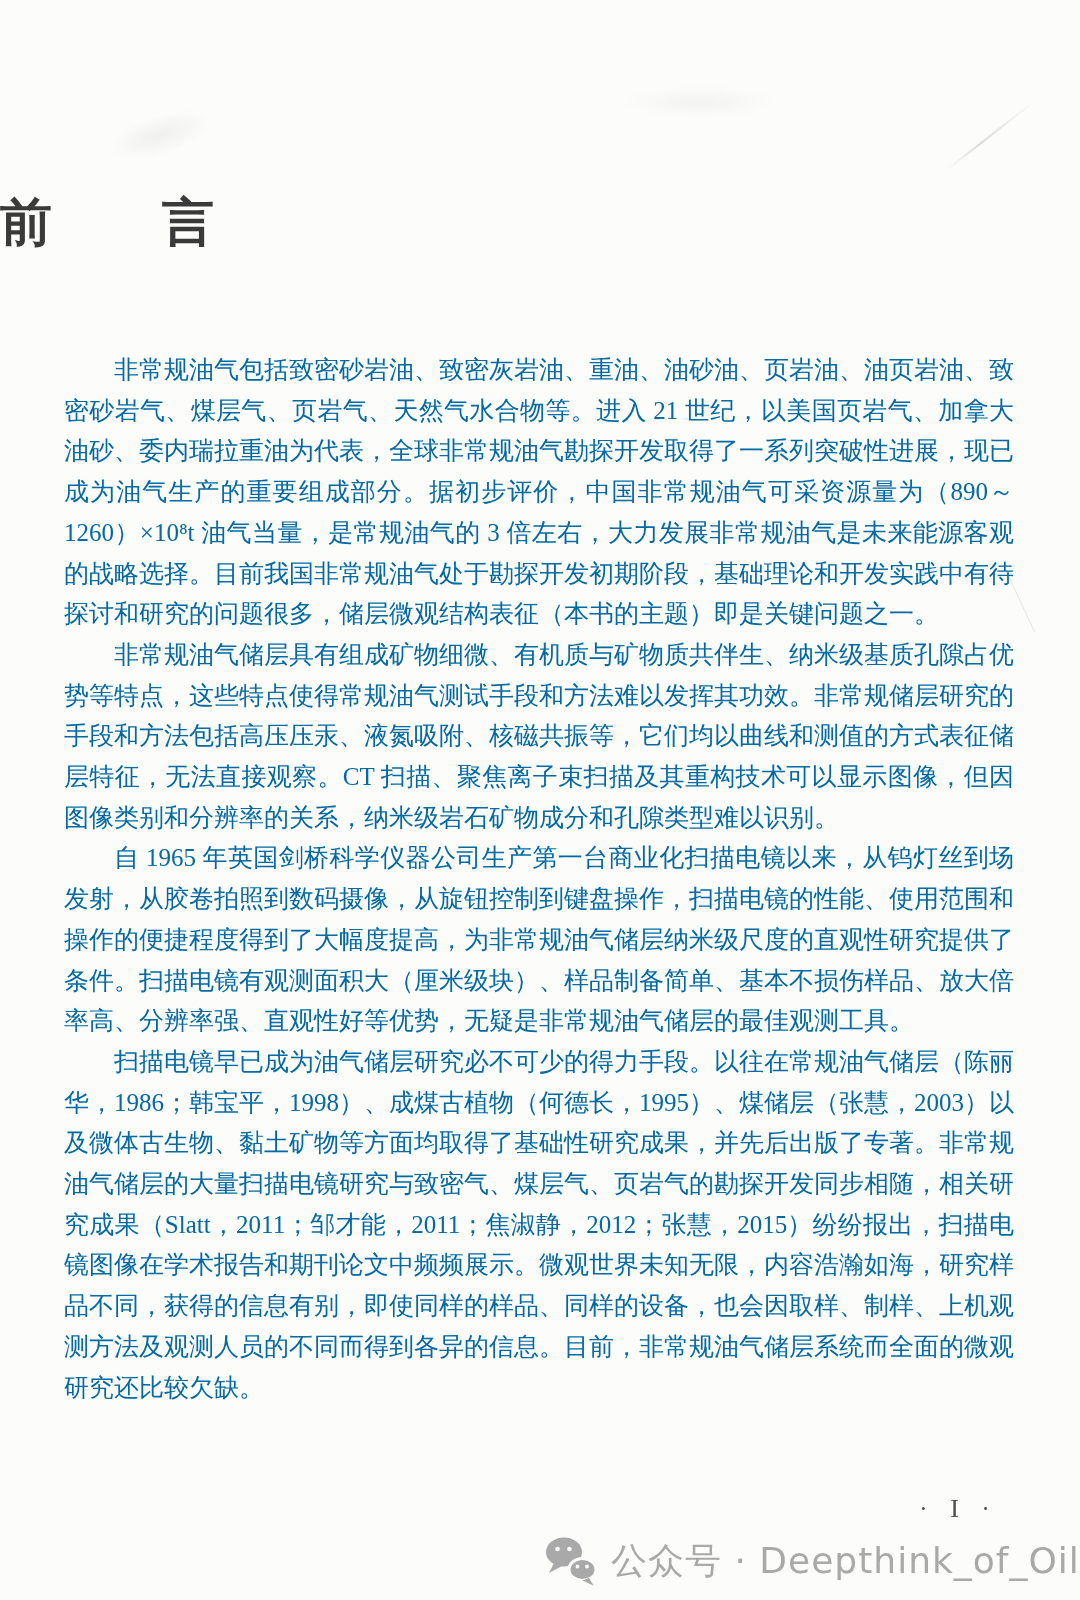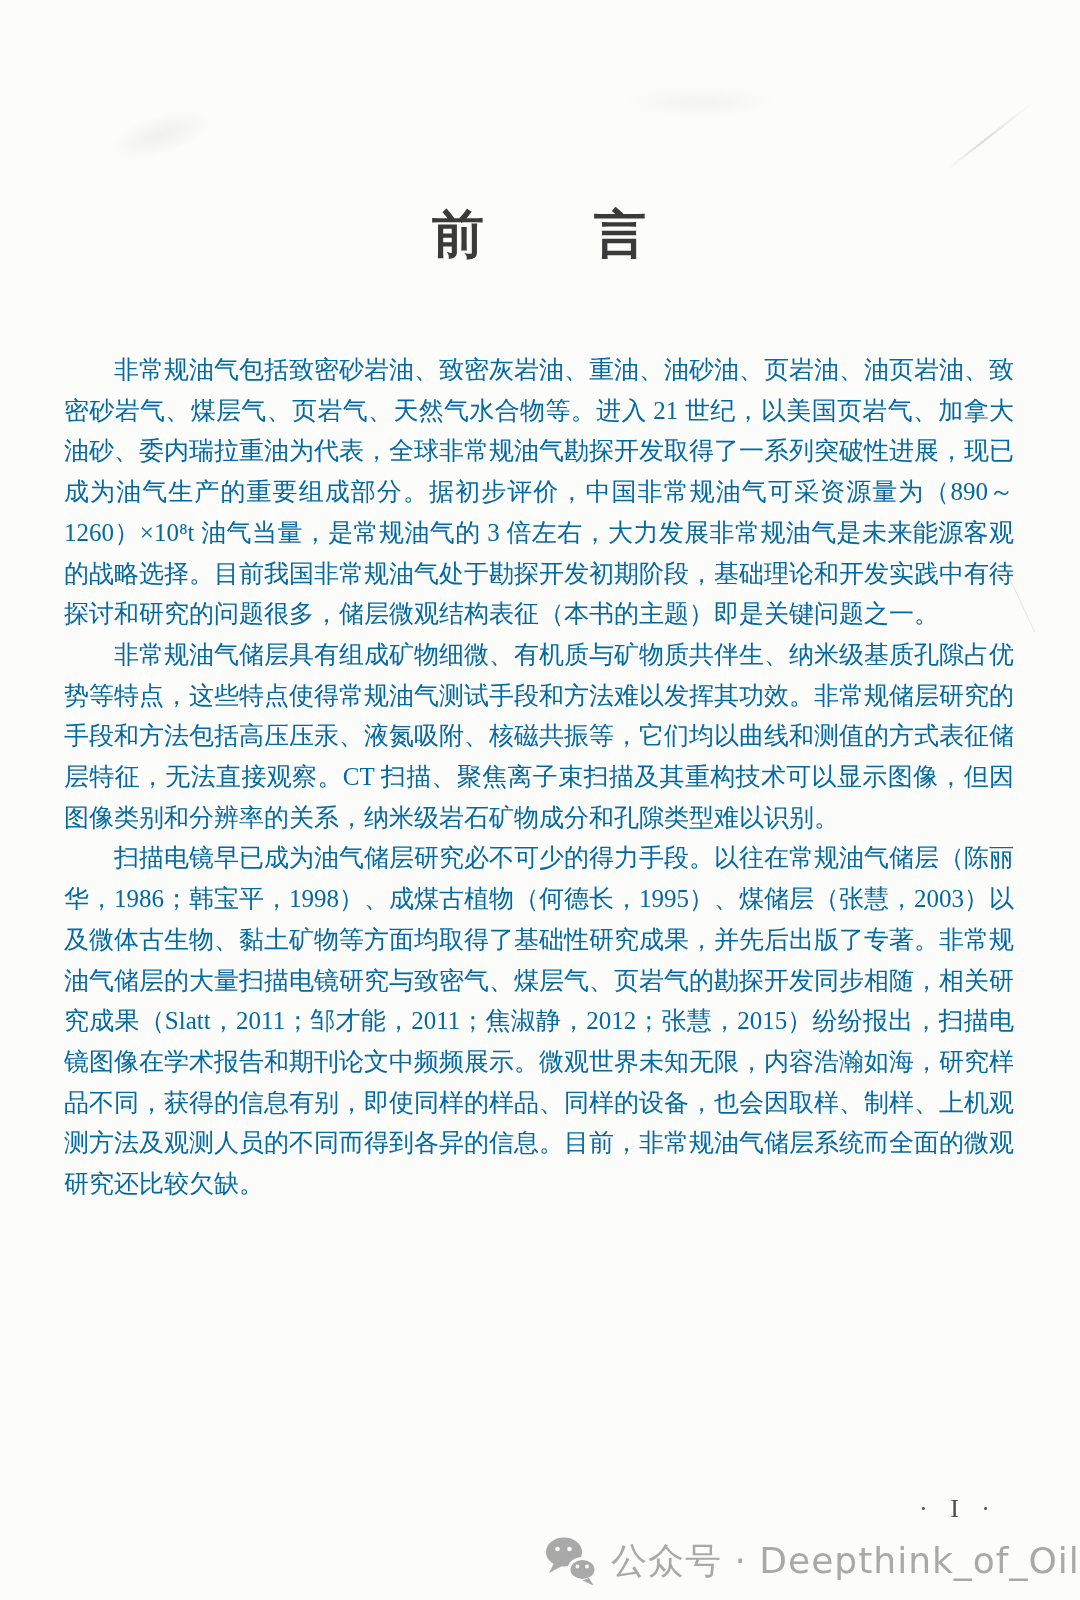--- a/index.html
+++ b/index.html
@@ -26,23 +26,22 @@
     position:absolute; left:935px; top:135px; width:110px; height:2px;
     background:linear-gradient(90deg, rgba(160,160,160,0) 0%, rgba(160,160,160,0.35) 40%, rgba(160,160,160,0) 100%);
     transform:rotate(-38deg);
   }
   .scratch-b {
     position:absolute; left:985px; top:600px; width:70px; height:1px;
     background:rgba(170,170,170,0.28);
     transform:rotate(65deg);
   }
   .title {
-    position:absolute; top:200px; left:0; width:100%;
+    position:absolute; top:188px; left:0; width:100%;
     margin:0;
-    text-align:center;
     font-size:52px; font-weight:700;
     color:#3a3a3a;
     letter-spacing:2px;
   }
   .body {
     position:absolute; top:350px; left:64px; width:950px;
   }
   .body p {
     margin:0;
     font-size:25px;
@@ -77,20 +76,21 @@
   <div class="smudge-a"></div>
   <div class="smudge-b"></div>
   <div class="scratch-a"></div>
   <div class="scratch-b"></div>
 
   <h1 class="title">前　　言</h1>
 
   <div class="body">
     <p>非常规油气包括致密砂岩油、致密灰岩油、重油、油砂油、页岩油、油页岩油、致密砂岩气、煤层气、页岩气、天然气水合物等。进入 21 世纪，以美国页岩气、加拿大油砂、委内瑞拉重油为代表，全球非常规油气勘探开发取得了一系列突破性进展，现已成为油气生产的重要组成部分。据初步评价，中国非常规油气可采资源量为（890～1260）×10⁸t 油气当量，是常规油气的 3 倍左右，大力发展非常规油气是未来能源客观的战略选择。目前我国非常规油气处于勘探开发初期阶段，基础理论和开发实践中有待探讨和研究的问题很多，储层微观结构表征（本书的主题）即是关键问题之一。</p>
     <p>非常规油气储层具有组成矿物细微、有机质与矿物质共伴生、纳米级基质孔隙占优势等特点，这些特点使得常规油气测试手段和方法难以发挥其功效。非常规储层研究的手段和方法包括高压压汞、液氮吸附、核磁共振等，它们均以曲线和测值的方式表征储层特征，无法直接观察。CT 扫描、聚焦离子束扫描及其重构技术可以显示图像，但因图像类别和分辨率的关系，纳米级岩石矿物成分和孔隙类型难以识别。</p>
+    <p>自 1965 年英国剑桥科学仪器公司生产第一台商业化扫描电镜以来，从钨灯丝到场发射，从胶卷拍照到数码摄像，从旋钮控制到键盘操作，扫描电镜的性能、使用范围和操作的便捷程度得到了大幅度提高，为非常规油气储层纳米级尺度的直观性研究提供了条件。扫描电镜有观测面积大（厘米级块）、样品制备简单、基本不损伤样品、放大倍率高、分辨率强、直观性好等优势，无疑是非常规油气储层的最佳观测工具。</p>
     <p>扫描电镜早已成为油气储层研究必不可少的得力手段。以往在常规油气储层（陈丽华，1986；韩宝平，1998）、成煤古植物（何德长，1995）、煤储层（张慧，2003）以及微体古生物、黏土矿物等方面均取得了基础性研究成果，并先后出版了专著。非常规油气储层的大量扫描电镜研究与致密气、煤层气、页岩气的勘探开发同步相随，相关研究成果（Slatt，2011；邹才能，2011；焦淑静，2012；张慧，2015）纷纷报出，扫描电镜图像在学术报告和期刊论文中频频展示。微观世界未知无限，内容浩瀚如海，研究样品不同，获得的信息有别，即使同样的样品、同样的设备，也会因取样、制样、上机观测方法及观测人员的不同而得到各异的信息。目前，非常规油气储层系统而全面的微观研究还比较欠缺。</p>
   </div>
 
   <div class="pagenum">· I ·</div>
 
   <div class="watermark">
     <span class="wicon">
       <svg viewBox="0 0 56 52" width="56" height="52" aria-hidden="true">
         <g fill="#a9a9a9">
           <ellipse cx="21" cy="17" rx="18" ry="14.5"></ellipse>

